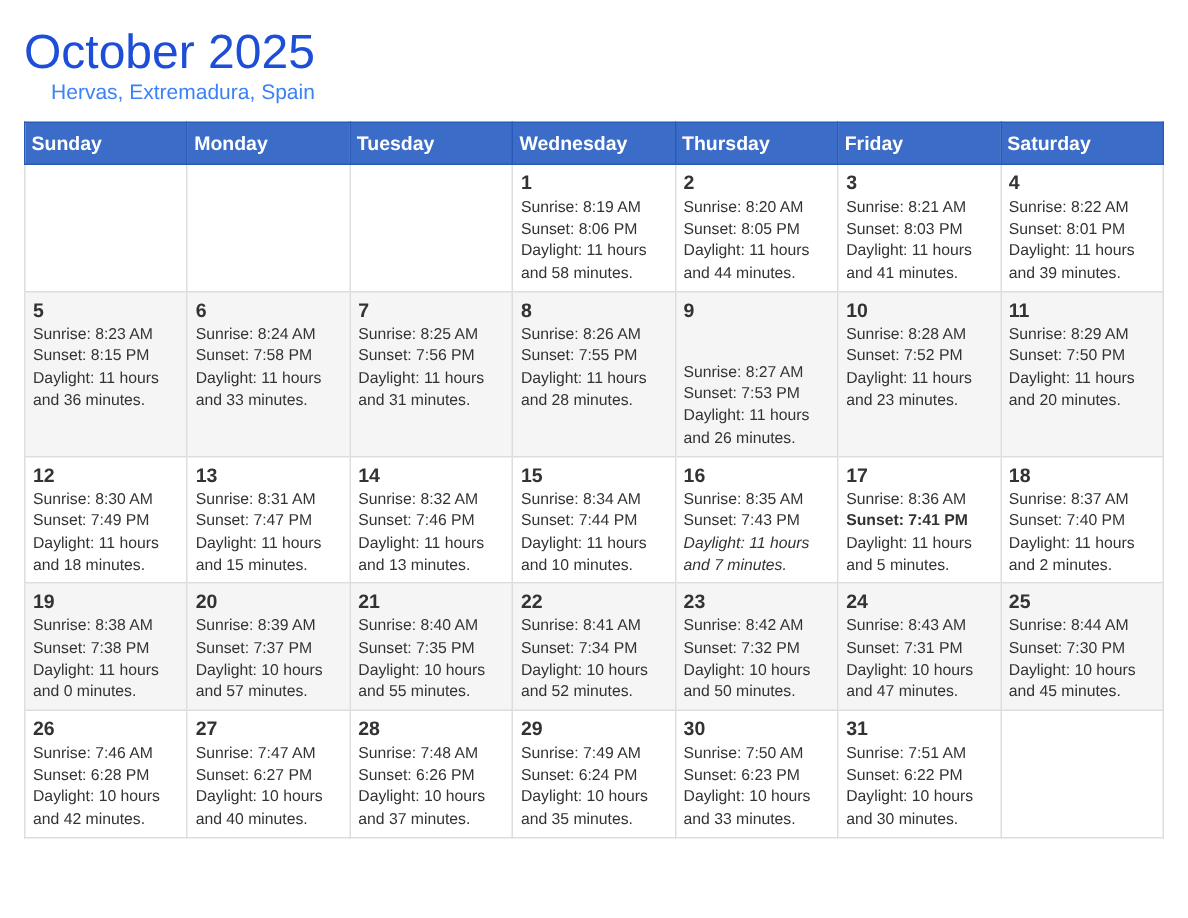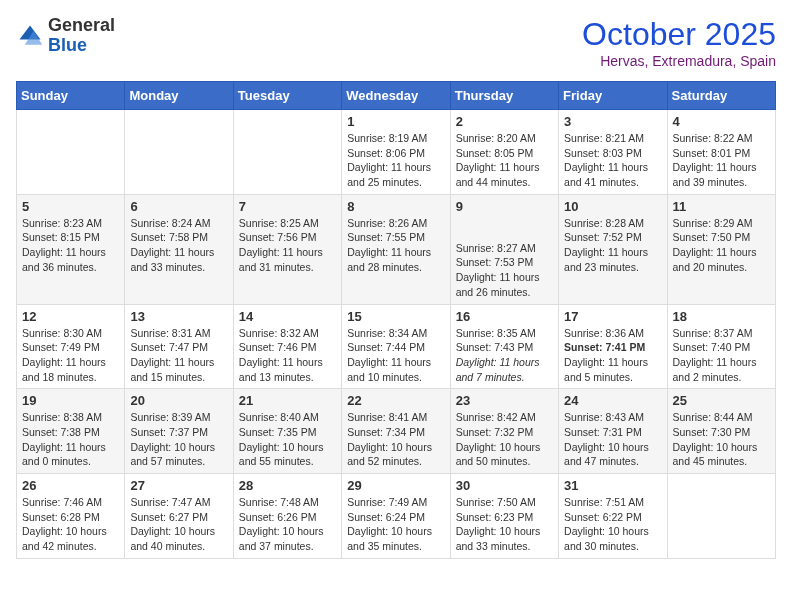--- a/index.html
+++ b/index.html
@@ -33,21 +33,21 @@
     .title-block {
       text-align: right;
     }
     .month-title {
       font-size: 32px;
       font-weight: normal;
       color: #1d4ed8;
     }
     .subtitle {
       font-size: 14px;
-      color: #701a75;
+      color: #3b82f6;
     }
     .calendar {
       width: 100%;
       border-collapse: collapse;
       border: 1px solid #ccc;
     }
     .calendar th {
       background-color: #3a6cc8;
       color: #fff;
       font-size: 13px;
@@ -78,30 +78,20 @@
     .day-info {
       line-height: 1.4;
     }
     .empty { background: #fff !important; }
     .row-even td { background: #f0f0f0; }
   </style>
 </head>
 <body>
 
 <div class="header">
-  <div class="logo">
-    <svg class="logo-icon" viewBox="0 0 32 32" xmlns="http://www.w3.org/2000/svg">
-      <polygon points="16,4 28,20 4,20" fill="#1a5fb4"></polygon>
-      <polygon points="20,10 30,26 10,26" fill="#5090e0" opacity="0.6"></polygon>
-    </svg>
-    <div class="logo-text">
-      <span style="font-size:18px;font-weight:bold;color:#333;line-height:1.1;">General</span>
-      <span style="font-size:18px;font-weight:bold;color:#1a5fb4;line-height:1.1;">Blue</span>
-    </div>
-  </div>
   <div class="title-block">
     <div class="month-title">October 2025</div>
     <div class="subtitle">Hervas, Extremadura, Spain</div>
   </div>
 </div>
 
 <table class="calendar">
   <thead>
     <tr>
     <th>Sunday</th>
@@ -116,21 +106,21 @@
   <tbody id="calendar-body">
   <tr>
         <td class="empty"></td>
         <td class="empty"></td>
         <td class="empty"></td>
         <td>
           <span class="day-number">1</span>
           <div class="day-info">
             <span style="display: block;">Sunrise: 8:19 AM</span>
             <span style="display: block;">Sunset: 8:06 PM</span>
-            <span style="display: block;">Daylight: 11 hours and 25 minutes.</span>
+            <span style="display: block;">Daylight: 11 hours and 58 minutes.</span>
           </div>
         </td>
         <td>
           <span class="day-number">2</span>
           <div class="day-info">
             <span style="display: block;">Sunrise: 8:20 AM</span>
             <span style="display: block;">Sunset: 8:05 PM</span>
             <span style="display: block;">Daylight: 11 hours and 44 minutes.</span>
           </div>
         </td>

